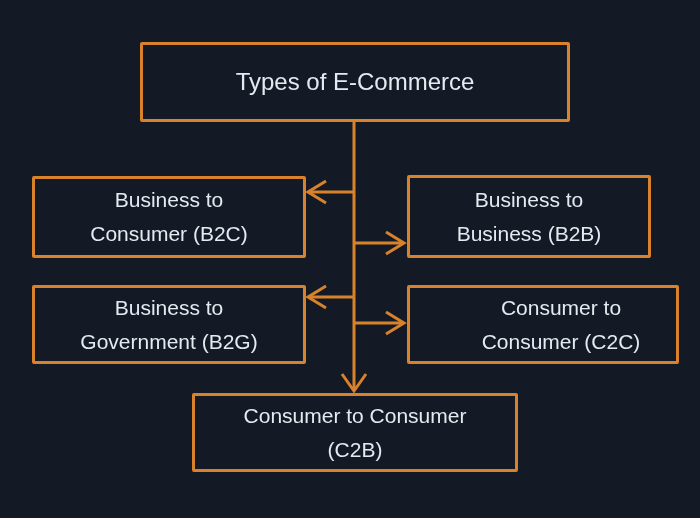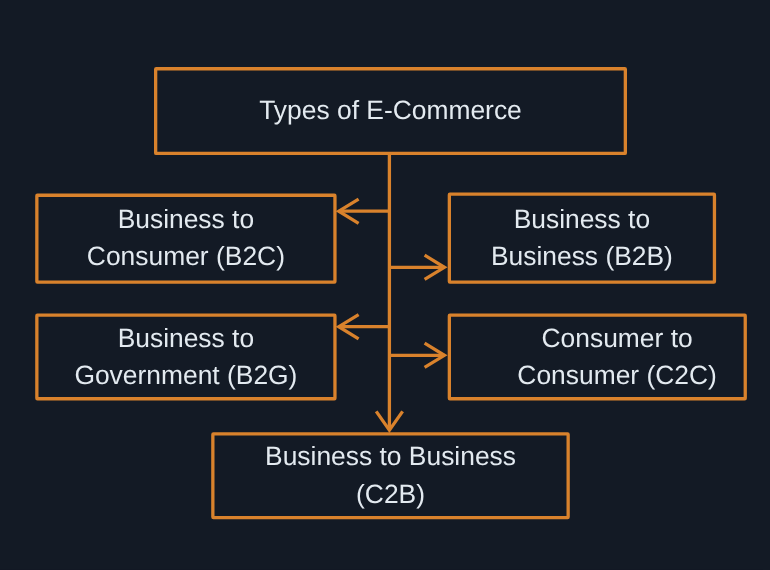--- a/index.html
+++ b/index.html
@@ -43,27 +43,26 @@
     box-sizing: border-box;
     border: 3px solid var(--box-border);
     border-radius: 2px;
     background: var(--background);
     color: var(--text);
     display: flex;
     align-items: center;
     justify-content: center;
     text-align: center;
     white-space: pre-line;
-    font-size: 24px;
+    font-size: 21px;
     line-height: 34px;
   }
   .node.title-node {
     font-size: 24px;
     line-height: 30px;
-    margin-top: 19px;
   }
   .node-title { left: 140px; top: 42px;  width: 430px; height: 80px; }
   .node-b2c   { left: 32px;  top: 176px; width: 274px; height: 82px; }
   .node-b2b   { left: 407px; top: 175px; width: 244px; height: 83px; }
   .node-b2g   { left: 32px;  top: 285px; width: 274px; height: 79px; }
   .node-c2c   { left: 407px; top: 285px; width: 272px; height: 79px; padding-left: 36px; }
   .node-c2b   { left: 192px; top: 393px; width: 326px; height: 79px; }
 </style>
 </head>
 <body>
@@ -107,17 +106,17 @@
     <span>Business to
 Government (B2G)</span>
   </div>
 
   <div class="node node-c2c">
     <span>Consumer to
 Consumer (C2C)</span>
   </div>
 
   <div class="node node-c2b">
-    <span>Business to Business
+    <span>Consumer to Consumer
 (C2B)</span>
   </div>
 
 </div>
 
 </body></html>

